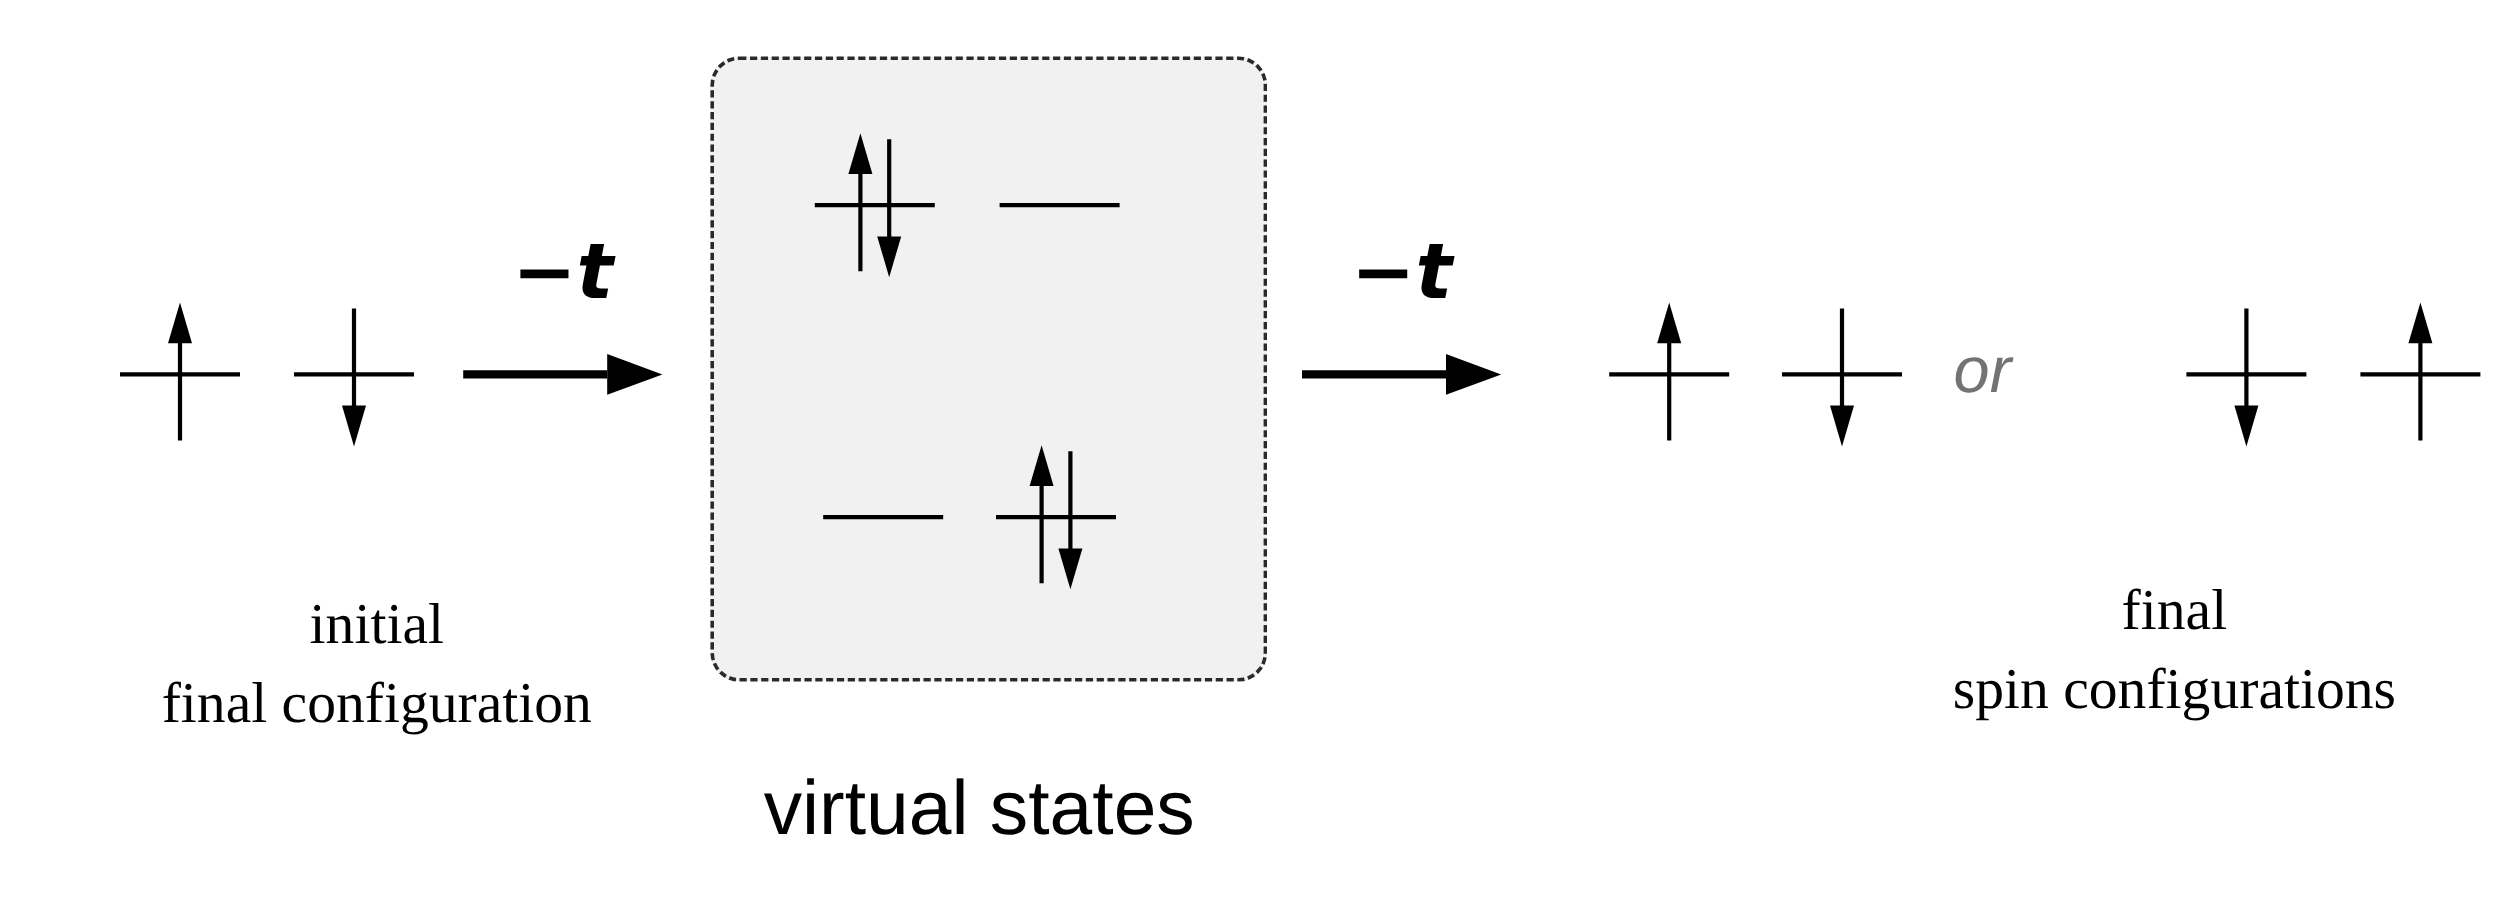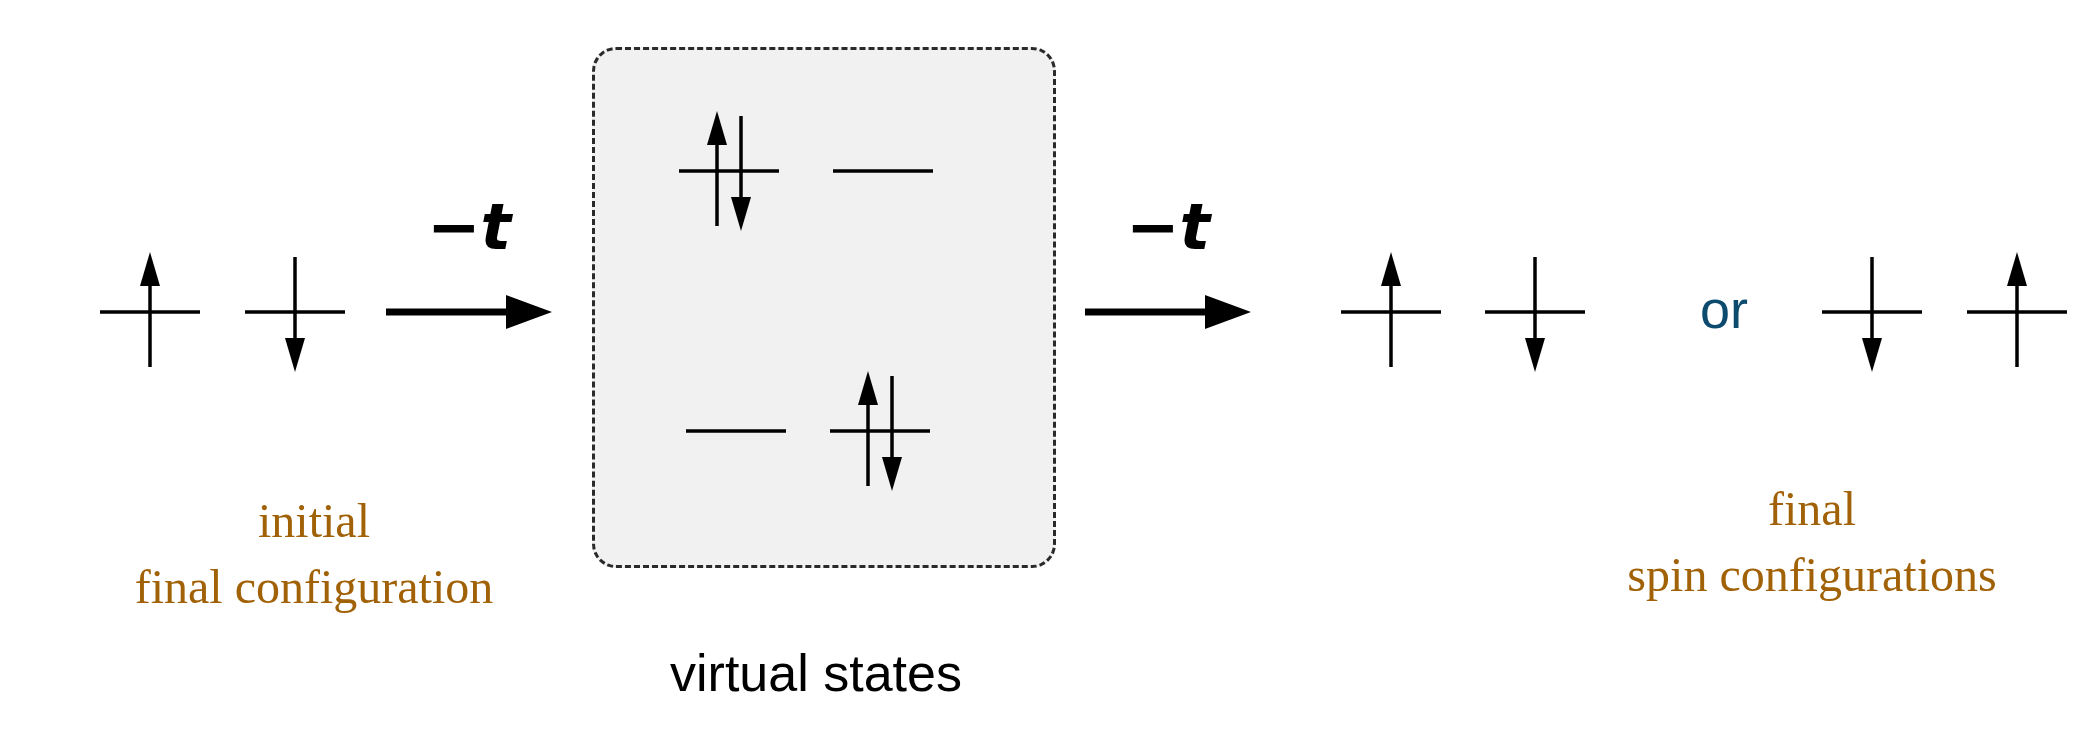--- a/index.html
+++ b/index.html
@@ -36,54 +36,55 @@
     line-height: 70px;
     color: #000000;
   }
   .serif-label {
     position: absolute;
     width: 600px;
     text-align: center;
     font-family: "Liberation Serif", serif;
     font-size: 48px;
     line-height: 66px;
-    color: #a16207;
+    color: #000000;
   }
   .virtual-box {
     position: absolute;
     left: 592px;
     top: 47px;
     width: 464px;
     height: 521px;
     border: 3px dashed #2a2a2a;
     border-radius: 24px;
     background: #f1f1f1;
     box-sizing: border-box;
   }
   .virtual-label {
     position: absolute;
     left: 566px;
     top: 640px;
     width: 500px;
     text-align: center;
     font-family: "Liberation Sans", sans-serif;
-    font-size: 52px;
+    font-size: 64px;
     line-height: 66px;
     color: #000000;
   }
   .or-label {
     position: absolute;
     left: 1628px;
     top: 278px;
     width: 120px;
-    text-align: right;
+    text-align: left;
     font-family: "Liberation Sans", sans-serif;
     font-size: 54px;
     line-height: 62px;
-    color: #0c4a6e;
+    color: #737373;
+    font-style: italic;
   }
 </style>
 </head>
 <body>
 
 <div id="stage">
 
   <div class="spin-site" style="left:85px; top:232px;"><svg width="130" height="160" viewBox="0 0 130 160">
         <line x1="15" y1="80" x2="115" y2="80" stroke="#000000" stroke-width="3.5"></line>
         <line x1="65" y1="135" x2="65" y2="50" stroke="#000000" stroke-width="3.5"></line>

